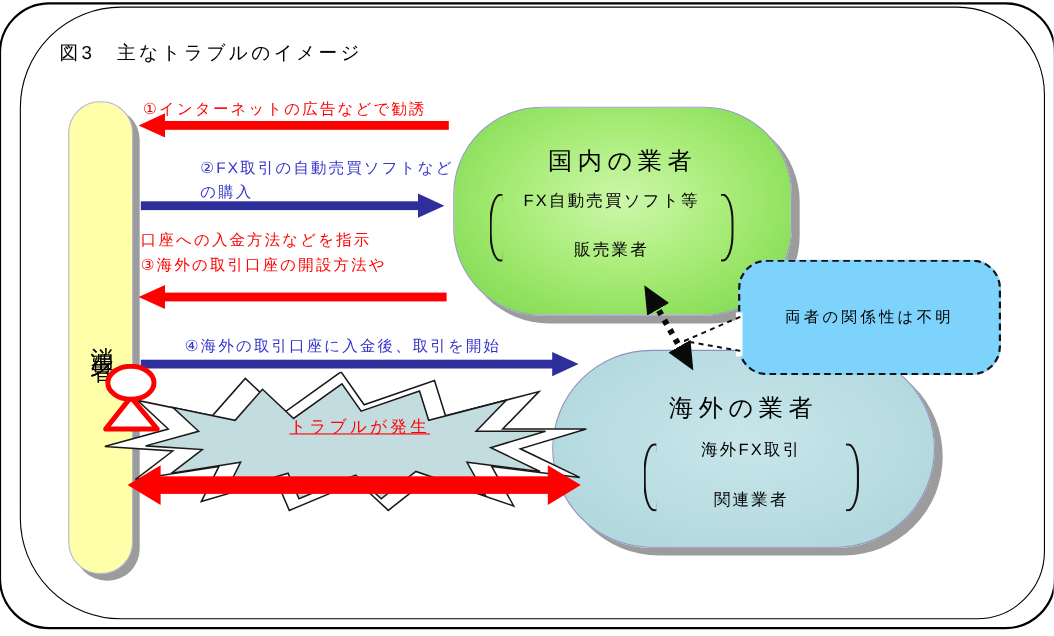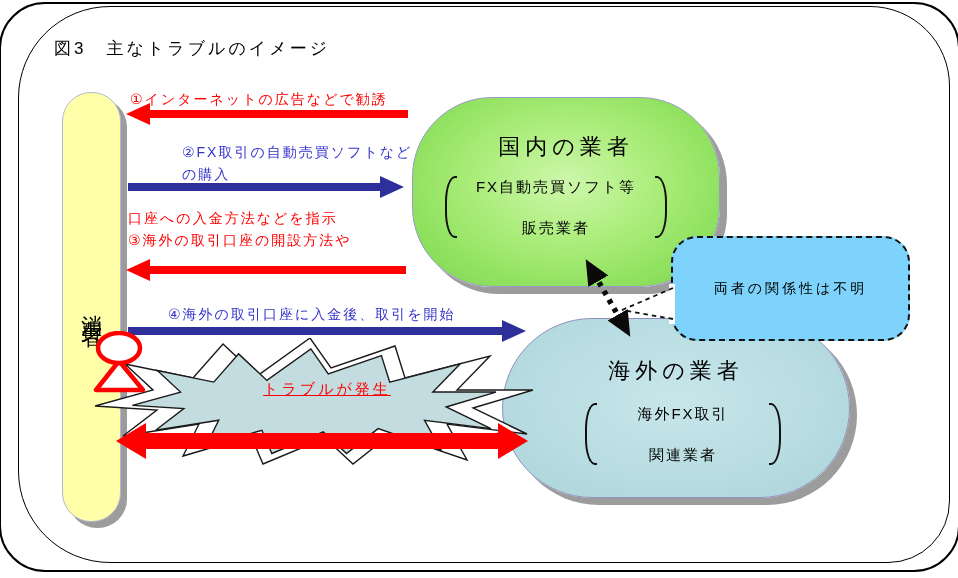--- a/index.html
+++ b/index.html
@@ -51,22 +51,22 @@
   }
   .blob.green .blob-title{top:34px;}
   .blob.blue .blob-title{top:37px;}
   .bracket-group{position:absolute;display:flex;align-items:stretch;gap:5px;height:62px;}
   .blob.green .bracket-group{left:32px;width:222px;top:78px;}
   .blob.blue .bracket-group{left:82px;width:196px;top:84px;}
   .bracket{width:10px;border:2px solid #111;}
   .bracket.left{border-right:none;border-radius:10px 0 0 10px / 26px 0 0 26px;}
   .bracket.right{border-left:none;border-radius:0 10px 10px 0 / 0 26px 26px 0;}
   .bracket-text{
-    flex:1;display:flex;flex-direction:column;justify-content:space-between;text-align:center;
-    font-size:15px;letter-spacing:2px;line-height:21px;color:#000;white-space:nowrap;
+    flex:1;display:flex;flex-direction:column;justify-content:flex-end;text-align:center;
+    font-size:15px;letter-spacing:2px;line-height:21px;color:#000;white-space:nowrap;gap:24px;
   }
   
   .flow-label{position:absolute;font-size:14px;letter-spacing:2px;line-height:22px;white-space:nowrap;z-index:7;}
   .red-text{color:#ff0000;}
   .blue-text{color:#3333cc;}
   .burst-label{
     position:absolute;left:133px;top:377px;width:388px;text-align:center;
     font-size:15px;letter-spacing:3px;line-height:23px;color:#ff0000;z-index:7;
   }
   .burst-label div{text-decoration:underline;}

